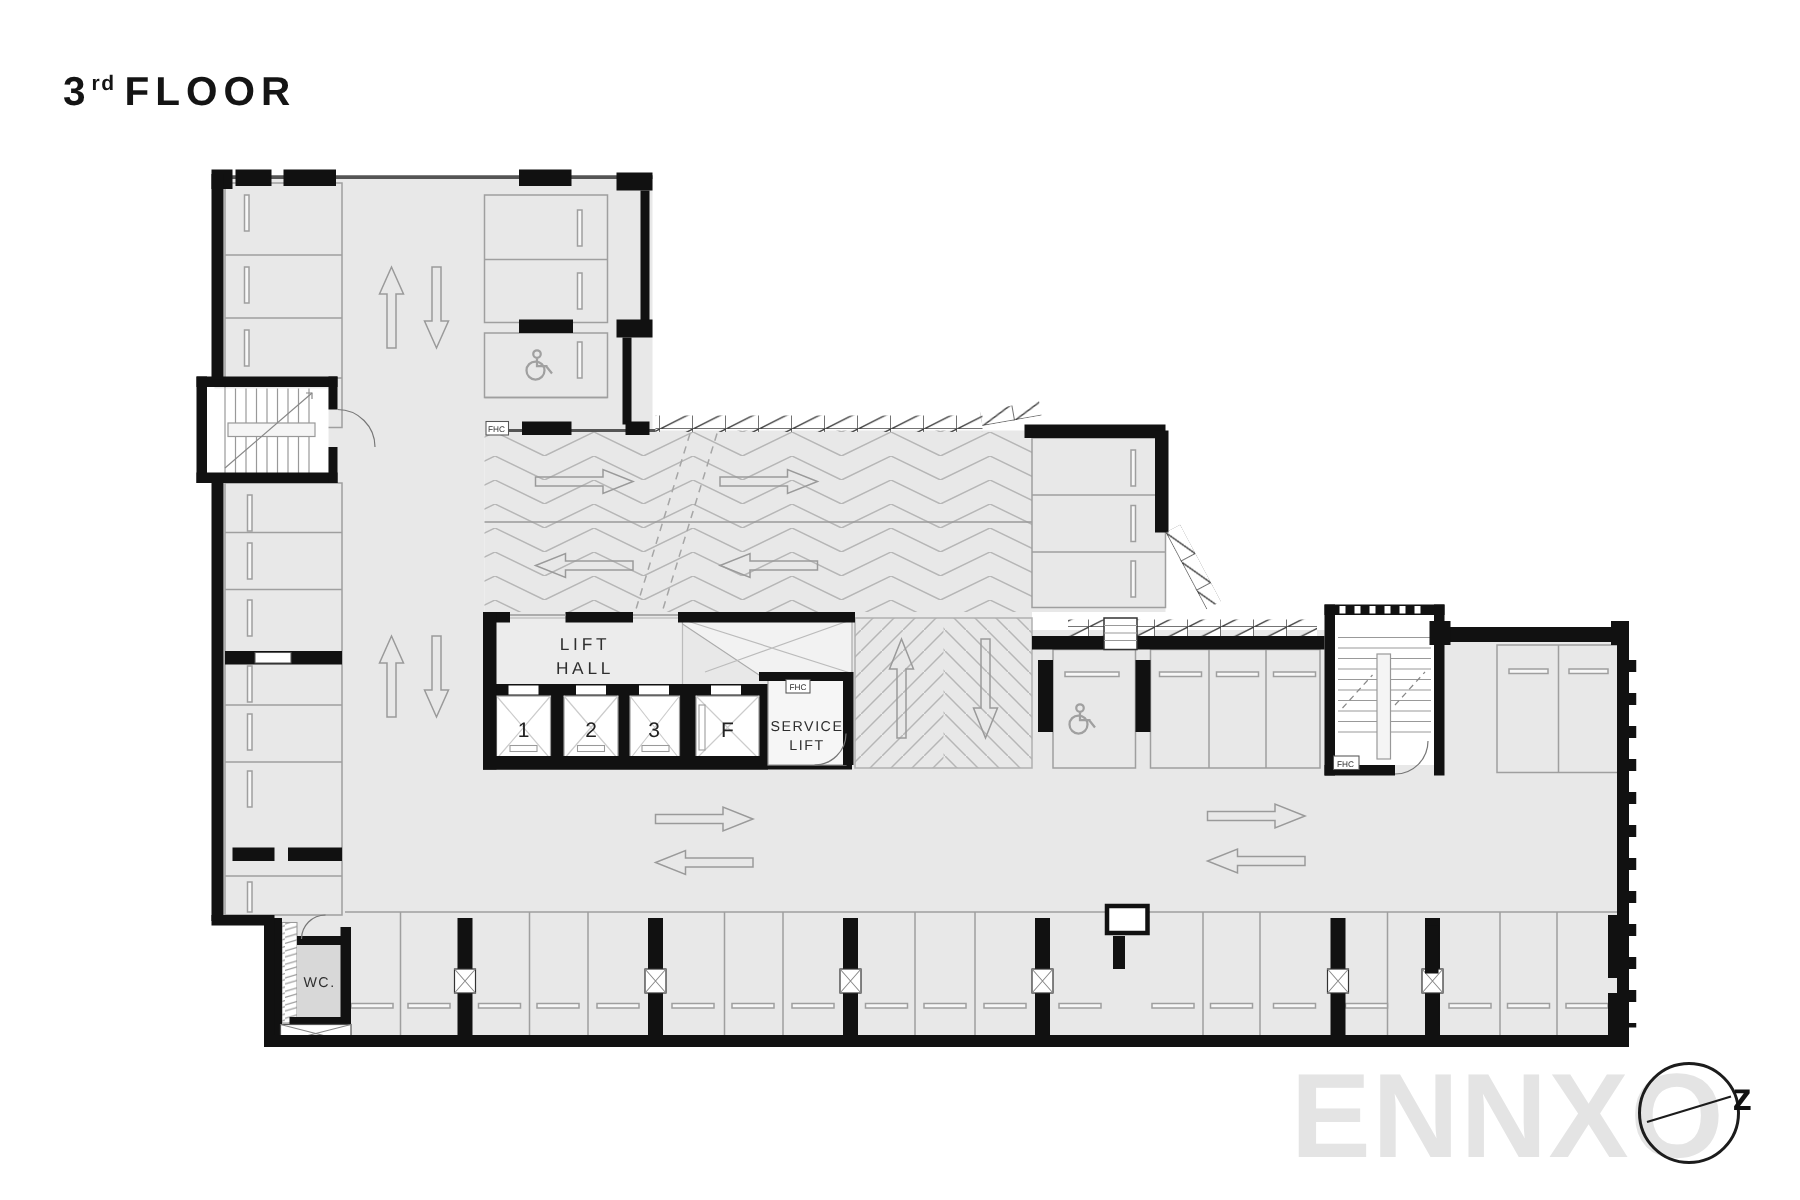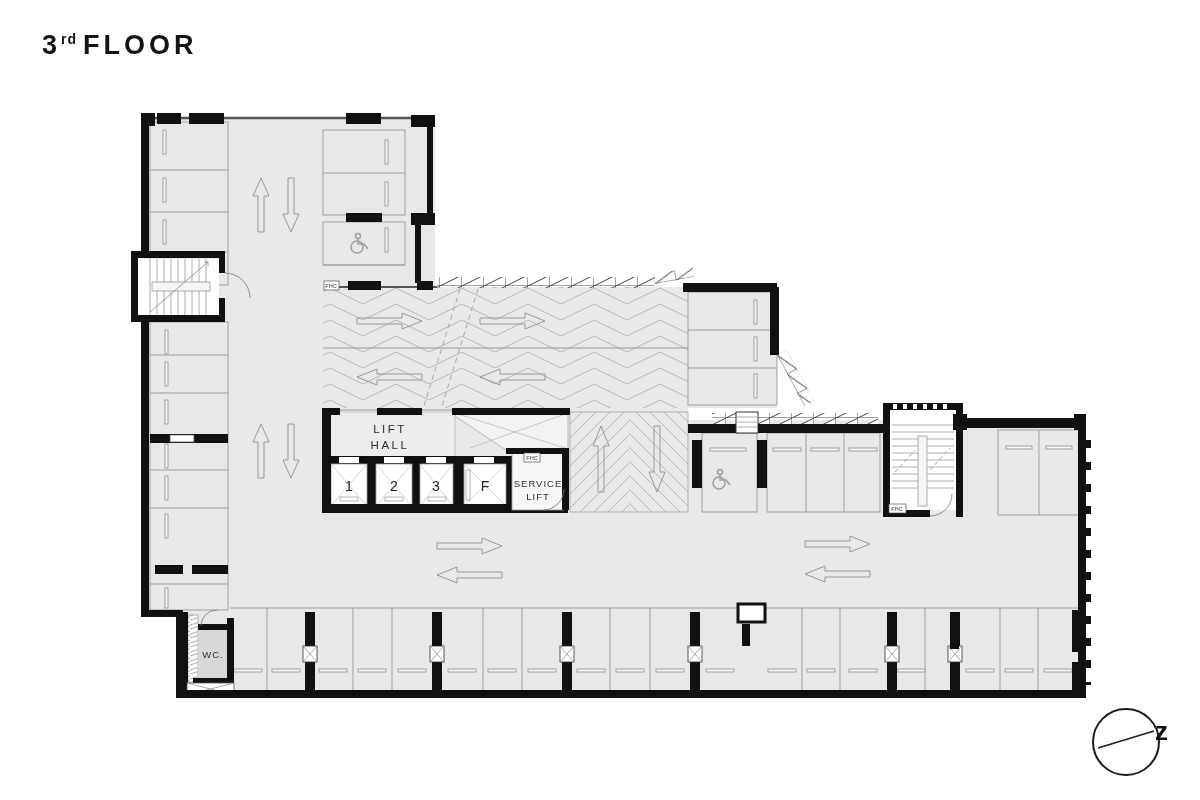--- a/index.html
+++ b/index.html
@@ -1,18 +1,18 @@
 <!DOCTYPE html>
 <html><head>
 <meta charset="utf-8">
 <style>
   html,body{margin:0;padding:0;}
   .page{position:relative;width:1200px;height:800px;background:#ffffff;overflow:hidden;
         font-family:"Liberation Sans", sans-serif;}
-  .floor-title{position:absolute;left:42px;top:30px;color:#141414;font-weight:700;
+  .floor-title{position:absolute;left:42px;top:46px;color:#141414;font-weight:700;
         font-size:27px;letter-spacing:4px;}
   .floor-title sup{font-size:14px;letter-spacing:1px;vertical-align:super;margin-right:6px;}
   .watermark{position:absolute;right:50px;bottom:16px;font-size:80px;font-weight:700;
         color:#e4e4e4;letter-spacing:1px;line-height:1;}
   .north{position:absolute;left:1062px;top:682px;width:130px;height:118px;}
   svg text{font-family:"Liberation Sans", sans-serif;}
   .plan-svg{position:absolute;left:0;top:0;}
 </style>
 </head>
 <body>
@@ -379,19 +379,20 @@
         <circle cx="7" cy="15" r="6"></circle>
       <path d="M8,7 L8,12 L15,12 M14,12 L18,17"></path>
     </g>
     <g transform="translate(712,468)" stroke="#a0a0a0" stroke-width="1.5" fill="none">
       <circle cx="8" cy="4" r="2.5"></circle>
         <circle cx="7" cy="15" r="6"></circle>
       <path d="M8,7 L8,12 L15,12 M14,12 L18,17"></path>
     </g>
   </svg>
 
+  <div class="watermark">ENNXO</div>
   <svg class="north" viewBox="0 0 130 118">
     <circle cx="64" cy="60" r="33" stroke="#1c1c1c" stroke-width="2" fill="none"></circle>
     <line x1="36" y1="66" x2="92" y2="49" stroke="#1c1c1c" stroke-width="1.5"></line>
     <text x="93" y="58" font-size="26" font-weight="700" fill="#111">z</text>
   </svg>
 
 </div>
 
 </body></html>

